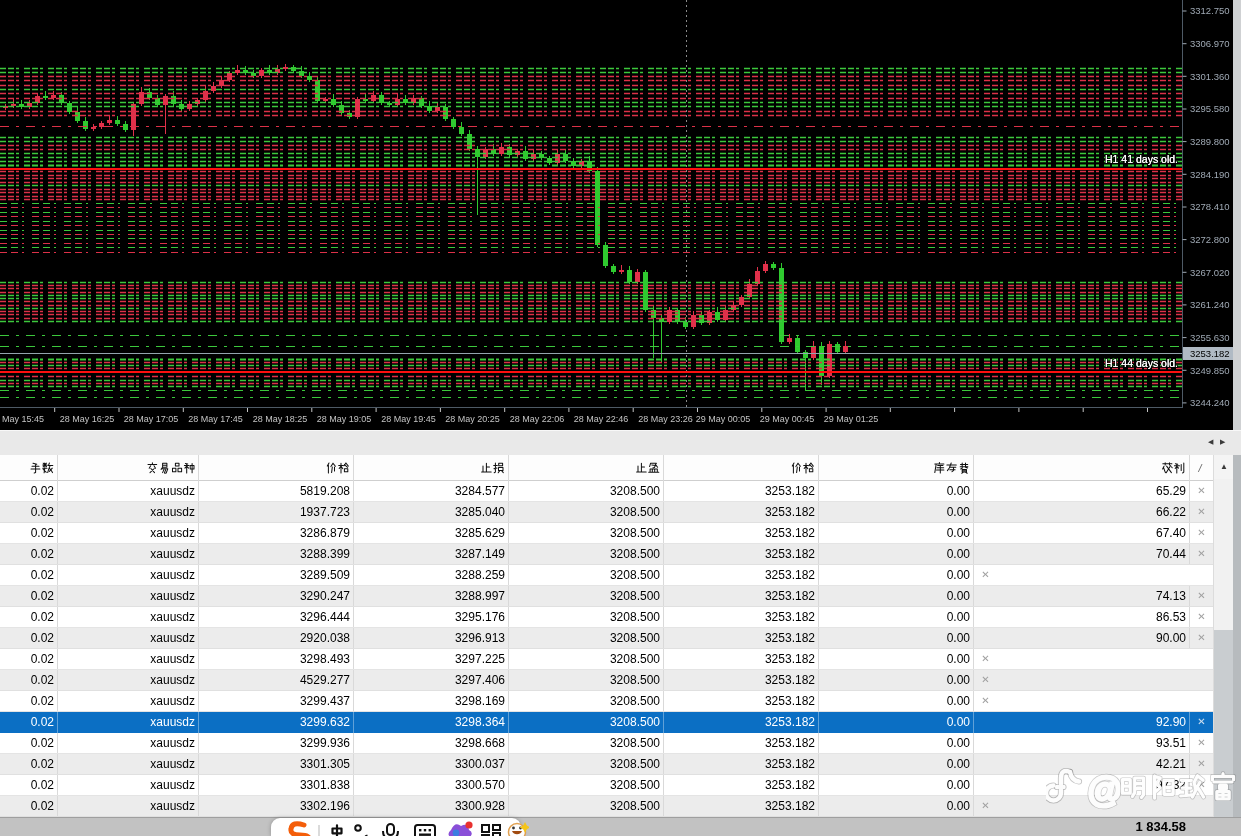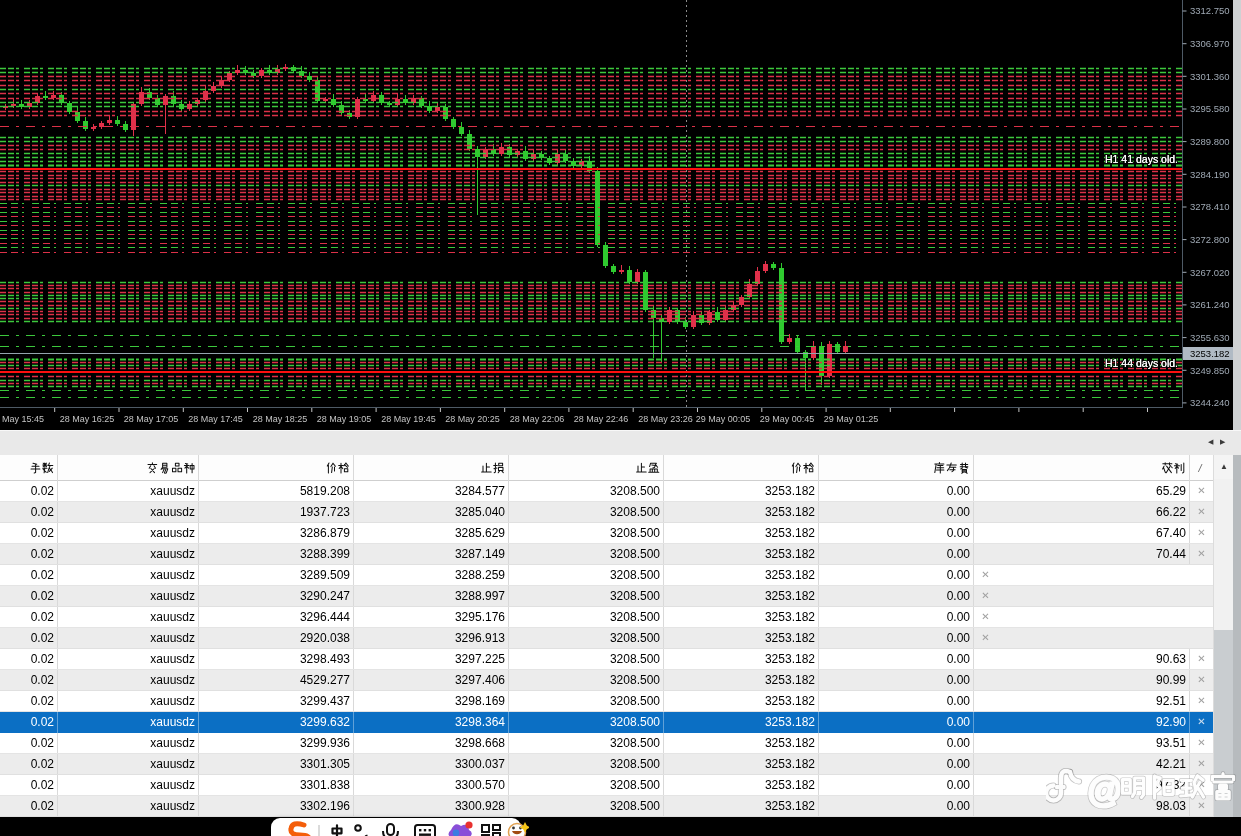--- a/index.html
+++ b/index.html
@@ -286,73 +286,73 @@
         <div class="c x" style="width:23px;border-right:none">✕</div>
       </div>
 <div class="tr rg">
         <div class="c" style="width:58px">0.02</div>
         <div class="c" style="width:141px">xauusdz</div>
         <div class="c" style="width:155px">3290.247</div>
         <div class="c" style="width:155px">3288.997</div>
         <div class="c" style="width:155px">3208.500</div>
         <div class="c" style="width:155px">3253.182</div>
         <div class="c" style="width:155px">0.00</div>
+        <div class="c" style="width:216px">74.13</div>
         <div class="c x" style="width:23px;border-right:none">✕</div>
       </div>
 <div class="tr rw">
         <div class="c" style="width:58px">0.02</div>
         <div class="c" style="width:141px">xauusdz</div>
         <div class="c" style="width:155px">3296.444</div>
         <div class="c" style="width:155px">3295.176</div>
         <div class="c" style="width:155px">3208.500</div>
         <div class="c" style="width:155px">3253.182</div>
         <div class="c" style="width:155px">0.00</div>
+        <div class="c" style="width:216px">86.53</div>
         <div class="c x" style="width:23px;border-right:none">✕</div>
       </div>
 <div class="tr rg">
         <div class="c" style="width:58px">0.02</div>
         <div class="c" style="width:141px">xauusdz</div>
         <div class="c" style="width:155px">2920.038</div>
         <div class="c" style="width:155px">3296.913</div>
         <div class="c" style="width:155px">3208.500</div>
         <div class="c" style="width:155px">3253.182</div>
         <div class="c" style="width:155px">0.00</div>
+        <div class="c" style="width:216px">90.00</div>
         <div class="c x" style="width:23px;border-right:none">✕</div>
       </div>
 <div class="tr rw">
         <div class="c" style="width:58px">0.02</div>
         <div class="c" style="width:141px">xauusdz</div>
         <div class="c" style="width:155px">3298.493</div>
         <div class="c" style="width:155px">3297.225</div>
         <div class="c" style="width:155px">3208.500</div>
         <div class="c" style="width:155px">3253.182</div>
         <div class="c" style="width:155px">0.00</div>
-        <div class="c" style="width:216px">90.63</div>
         <div class="c x" style="width:23px;border-right:none">✕</div>
       </div>
 <div class="tr rg">
         <div class="c" style="width:58px">0.02</div>
         <div class="c" style="width:141px">xauusdz</div>
         <div class="c" style="width:155px">4529.277</div>
         <div class="c" style="width:155px">3297.406</div>
         <div class="c" style="width:155px">3208.500</div>
         <div class="c" style="width:155px">3253.182</div>
         <div class="c" style="width:155px">0.00</div>
-        <div class="c" style="width:216px">90.99</div>
         <div class="c x" style="width:23px;border-right:none">✕</div>
       </div>
 <div class="tr rw">
         <div class="c" style="width:58px">0.02</div>
         <div class="c" style="width:141px">xauusdz</div>
         <div class="c" style="width:155px">3299.437</div>
         <div class="c" style="width:155px">3298.169</div>
         <div class="c" style="width:155px">3208.500</div>
         <div class="c" style="width:155px">3253.182</div>
         <div class="c" style="width:155px">0.00</div>
-        <div class="c" style="width:216px">92.51</div>
         <div class="c x" style="width:23px;border-right:none">✕</div>
       </div>
 <div class="tr rb">
         <div class="c" style="width:58px">0.02</div>
         <div class="c" style="width:141px">xauusdz</div>
         <div class="c" style="width:155px">3299.632</div>
         <div class="c" style="width:155px">3298.364</div>
         <div class="c" style="width:155px">3208.500</div>
         <div class="c" style="width:155px">3253.182</div>
         <div class="c" style="width:155px">0.00</div>
@@ -393,29 +393,29 @@
         <div class="c x" style="width:23px;border-right:none">✕</div>
       </div>
 <div class="tr rg">
         <div class="c" style="width:58px">0.02</div>
         <div class="c" style="width:141px">xauusdz</div>
         <div class="c" style="width:155px">3302.196</div>
         <div class="c" style="width:155px">3300.928</div>
         <div class="c" style="width:155px">3208.500</div>
         <div class="c" style="width:155px">3253.182</div>
         <div class="c" style="width:155px">0.00</div>
-        <div class="c" style="width:216px">98.03</div>
         <div class="c x" style="width:23px;border-right:none">✕</div>
       </div>
 </div>
 <div id="vscroll">
       <div class="up">▲</div>
       <div class="trk"></div>
     </div>
 <div id="rstrip"></div>
+<div id="total">1 834.58</div>
 <div id="sogou"><svg width="250" height="17" viewBox="0 0 250 17">
         <path d="M25 4 q -12 -4 -13 4 q -1 6 9 6 q 11 0 9 6 q -2 7 -14 3" fill="none" stroke="#f45e0a" stroke-width="5" stroke-linecap="round"></path>
         <line x1="40" y1="4" x2="40" y2="17" stroke="#ccc" stroke-width="1.4"></line>
         <path d="M53.5,7.5 L62.5,7.5 L62.5,12.3 L53.5,12.3 L53.5,7.5 M58.0,4.3 L58.0,17.7" fill="none" stroke="#111" stroke-width="2.20" stroke-linecap="round" stroke-linejoin="round"></path>
         <circle cx="79" cy="7" r="2.8" fill="none" stroke="#111" stroke-width="2"></circle>
         <path d="M87 14 q 1.5 4 -1.5 7" stroke="#111" stroke-width="2.6" fill="none"></path>
         <rect x="108" y="3" width="7" height="11" rx="3.5" fill="none" stroke="#111" stroke-width="2"></rect>
         <path d="M104 10 q 0 8 7.5 8 q 7.5 0 7.5 -8" fill="none" stroke="#111" stroke-width="2"></path>
         <rect x="136" y="4" width="20" height="14" rx="2.5" fill="none" stroke="#111" stroke-width="2"></rect>
         <g fill="#111">

